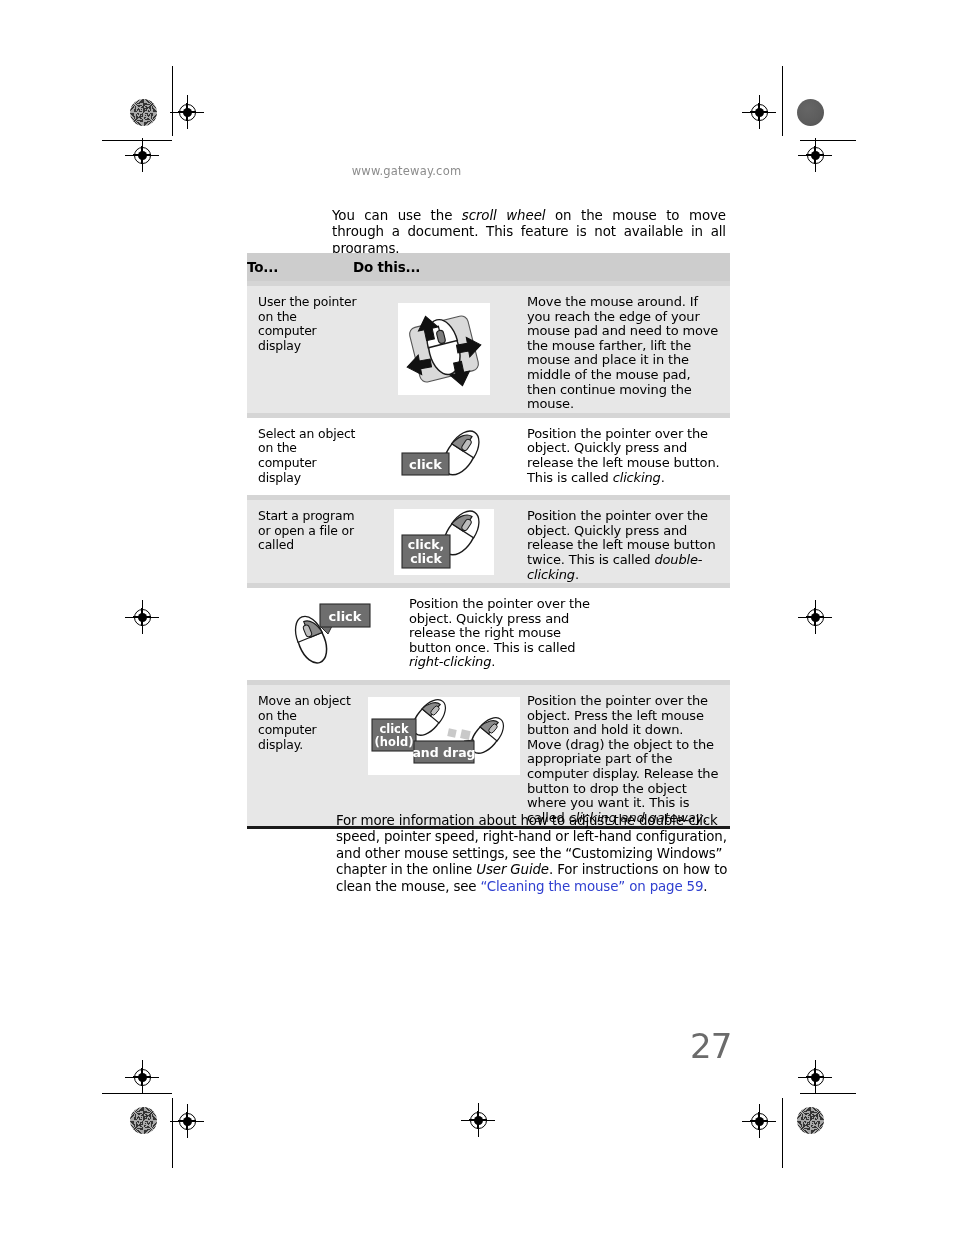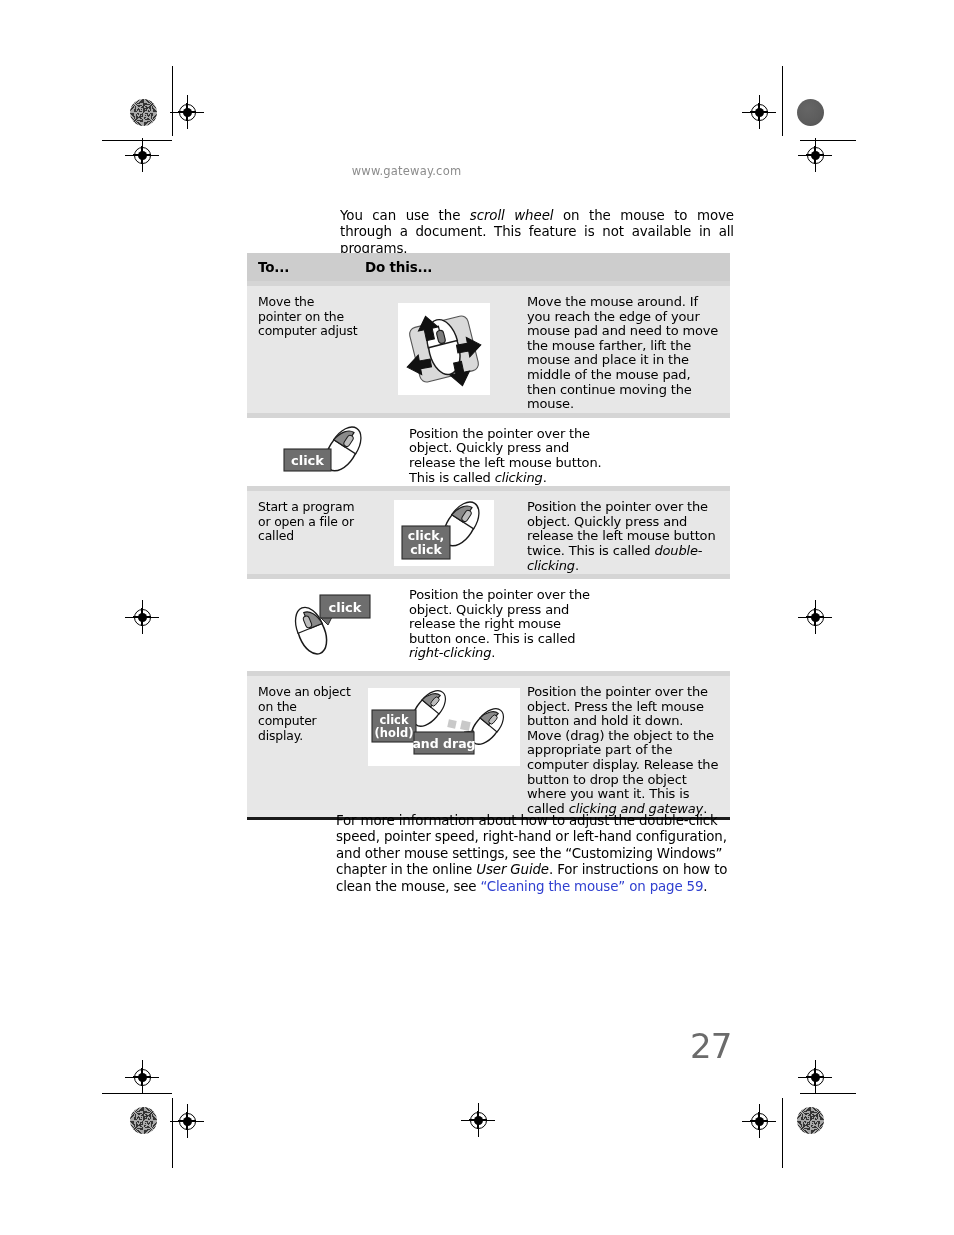--- a/index.html
+++ b/index.html
@@ -29,37 +29,37 @@
   .dens.solid{background:radial-gradient(circle at 40% 35%, #555 0%, #4a4a4a 60%, #3b3b3b 100%);opacity:.9;}
 
   .trimline{position:absolute;background:#000;}
 
   
   .url{
     position:absolute;left:0;top:164px;width:813px;text-align:center;
     font-size:11.5px;color:#8c8c8c;letter-spacing:.2px;
   }
 
-  .content{position:absolute;left:340px;top:208px;width:394px;}
+  .content{position:absolute;left:332px;top:208px;width:394px;}
 
   .intro{
     font-size:13.4px;line-height:16.4px;color:#000;text-align:justify;
     text-justify:inter-word;letter-spacing:-.1px;
   }
   .intro i{font-style:italic;}
 
   
   .mousetable{
     position:absolute;left:247px;top:253px;width:483px;
   }
   .thead{
     background:#cdcdcd;height:28px;display:flex;align-items:center;
     font-weight:bold;font-size:13.5px;color:#000;
   }
-  .thead .c1{width:118px;padding-left:11px;box-sizing:border-box;letter-spacing:-.2px;}
+  .thead .c1{width:106px;box-sizing:border-box;letter-spacing:-.2px;}
   .thead .c2{letter-spacing:-.2px;}
 
   .sep{height:5px;background:#d5d5d5;}
 
   .trow{display:flex;}
   .trow.shade{background:#e7e7e7;}
   .trow.plain{background:#ffffff;}
 
   .cell-to{
     width:118px;box-sizing:border-box;padding:9px 6px 10px 11px;
@@ -217,21 +217,21 @@
 
 <div class="mousetable">
 
   <div class="thead">
     <div class="c1">To...</div>
     <div class="c2">Do this...</div>
   </div>
 
   <div class="sep"></div>
   <div class="trow shade">
-    <div class="cell-to">Move the pointer on the computer adjust</div>
+    <div class="cell-to">User the pointer on the computer display</div>
     <div class="cell-pic">
       <svg class="art" width="92" height="92" viewBox="0 0 92 92">
         <rect x="0" y="0" width="92" height="92" fill="#ffffff"></rect>
         <g transform="rotate(-14 46 46)">
           <rect x="16" y="18" width="60" height="56" rx="7" fill="#d9d9d9" stroke="#555" stroke-width="1.1"></rect>
         </g>
         <g transform="rotate(-14 46 46)">
           <ellipse cx="46" cy="47" rx="15" ry="25" fill="#ffffff" stroke="#1a1a1a" stroke-width="1.5"></ellipse>
           <path d="M31 41 A15 25 0 0 1 61 41 Z" fill="#ffffff" stroke="#1a1a1a" stroke-width="1.4"></path>
           <line x1="46" y1="22" x2="46" y2="41" stroke="#1a1a1a" stroke-width="1.3"></line>
@@ -244,20 +244,21 @@
           <path d="M26 58 L13 68 L26 78 L26 72 L37 72 L37 64 L26 64 Z" transform="translate(-4,-6) rotate(-10 25 68)"></path>
           <path d="M52 66 L62 79 L72 66 L66 66 L66 55 L58 55 L58 66 Z" transform="translate(0,4) rotate(-12 62 67)"></path>
         </g>
       </svg>
     </div>
     <div class="cell-do">Move the mouse around. If you reach the edge of your mouse pad and need to move the mouse farther, lift the mouse and place it in the middle of the mouse pad, then continue moving the mouse.</div>
   </div>
 
   <div class="sep"></div>
   <div class="trow plain">
+    <div class="cell-to">Select an object on the computer display</div>
     <div class="cell-pic">
       <svg class="art" width="100" height="54" viewBox="0 0 100 54">
         <rect x="0" y="0" width="100" height="54" fill="#ffffff"></rect>
         <g transform="rotate(33 66 26)">
           <ellipse cx="66" cy="26" rx="13" ry="22" fill="#ffffff" stroke="#1a1a1a" stroke-width="1.5"></ellipse>
           <path d="M53 21 A13 22 0 0 1 79 21 Z" fill="#ffffff" stroke="#1a1a1a" stroke-width="1.3"></path>
           <path d="M53 21 A13 22 0 0 1 66 4 L66 21 Z" fill="#8a8a8a" stroke="#1a1a1a" stroke-width="1.2"></path>
           <rect x="63" y="8" width="6" height="12" rx="3" fill="#bdbdbd" stroke="#1a1a1a" stroke-width="1"></rect>
         </g>
         <path d="M54 24 L46 31 L46 25 Z" fill="#6e6e6e" stroke="#2b2b2b" stroke-width="1"></path>

